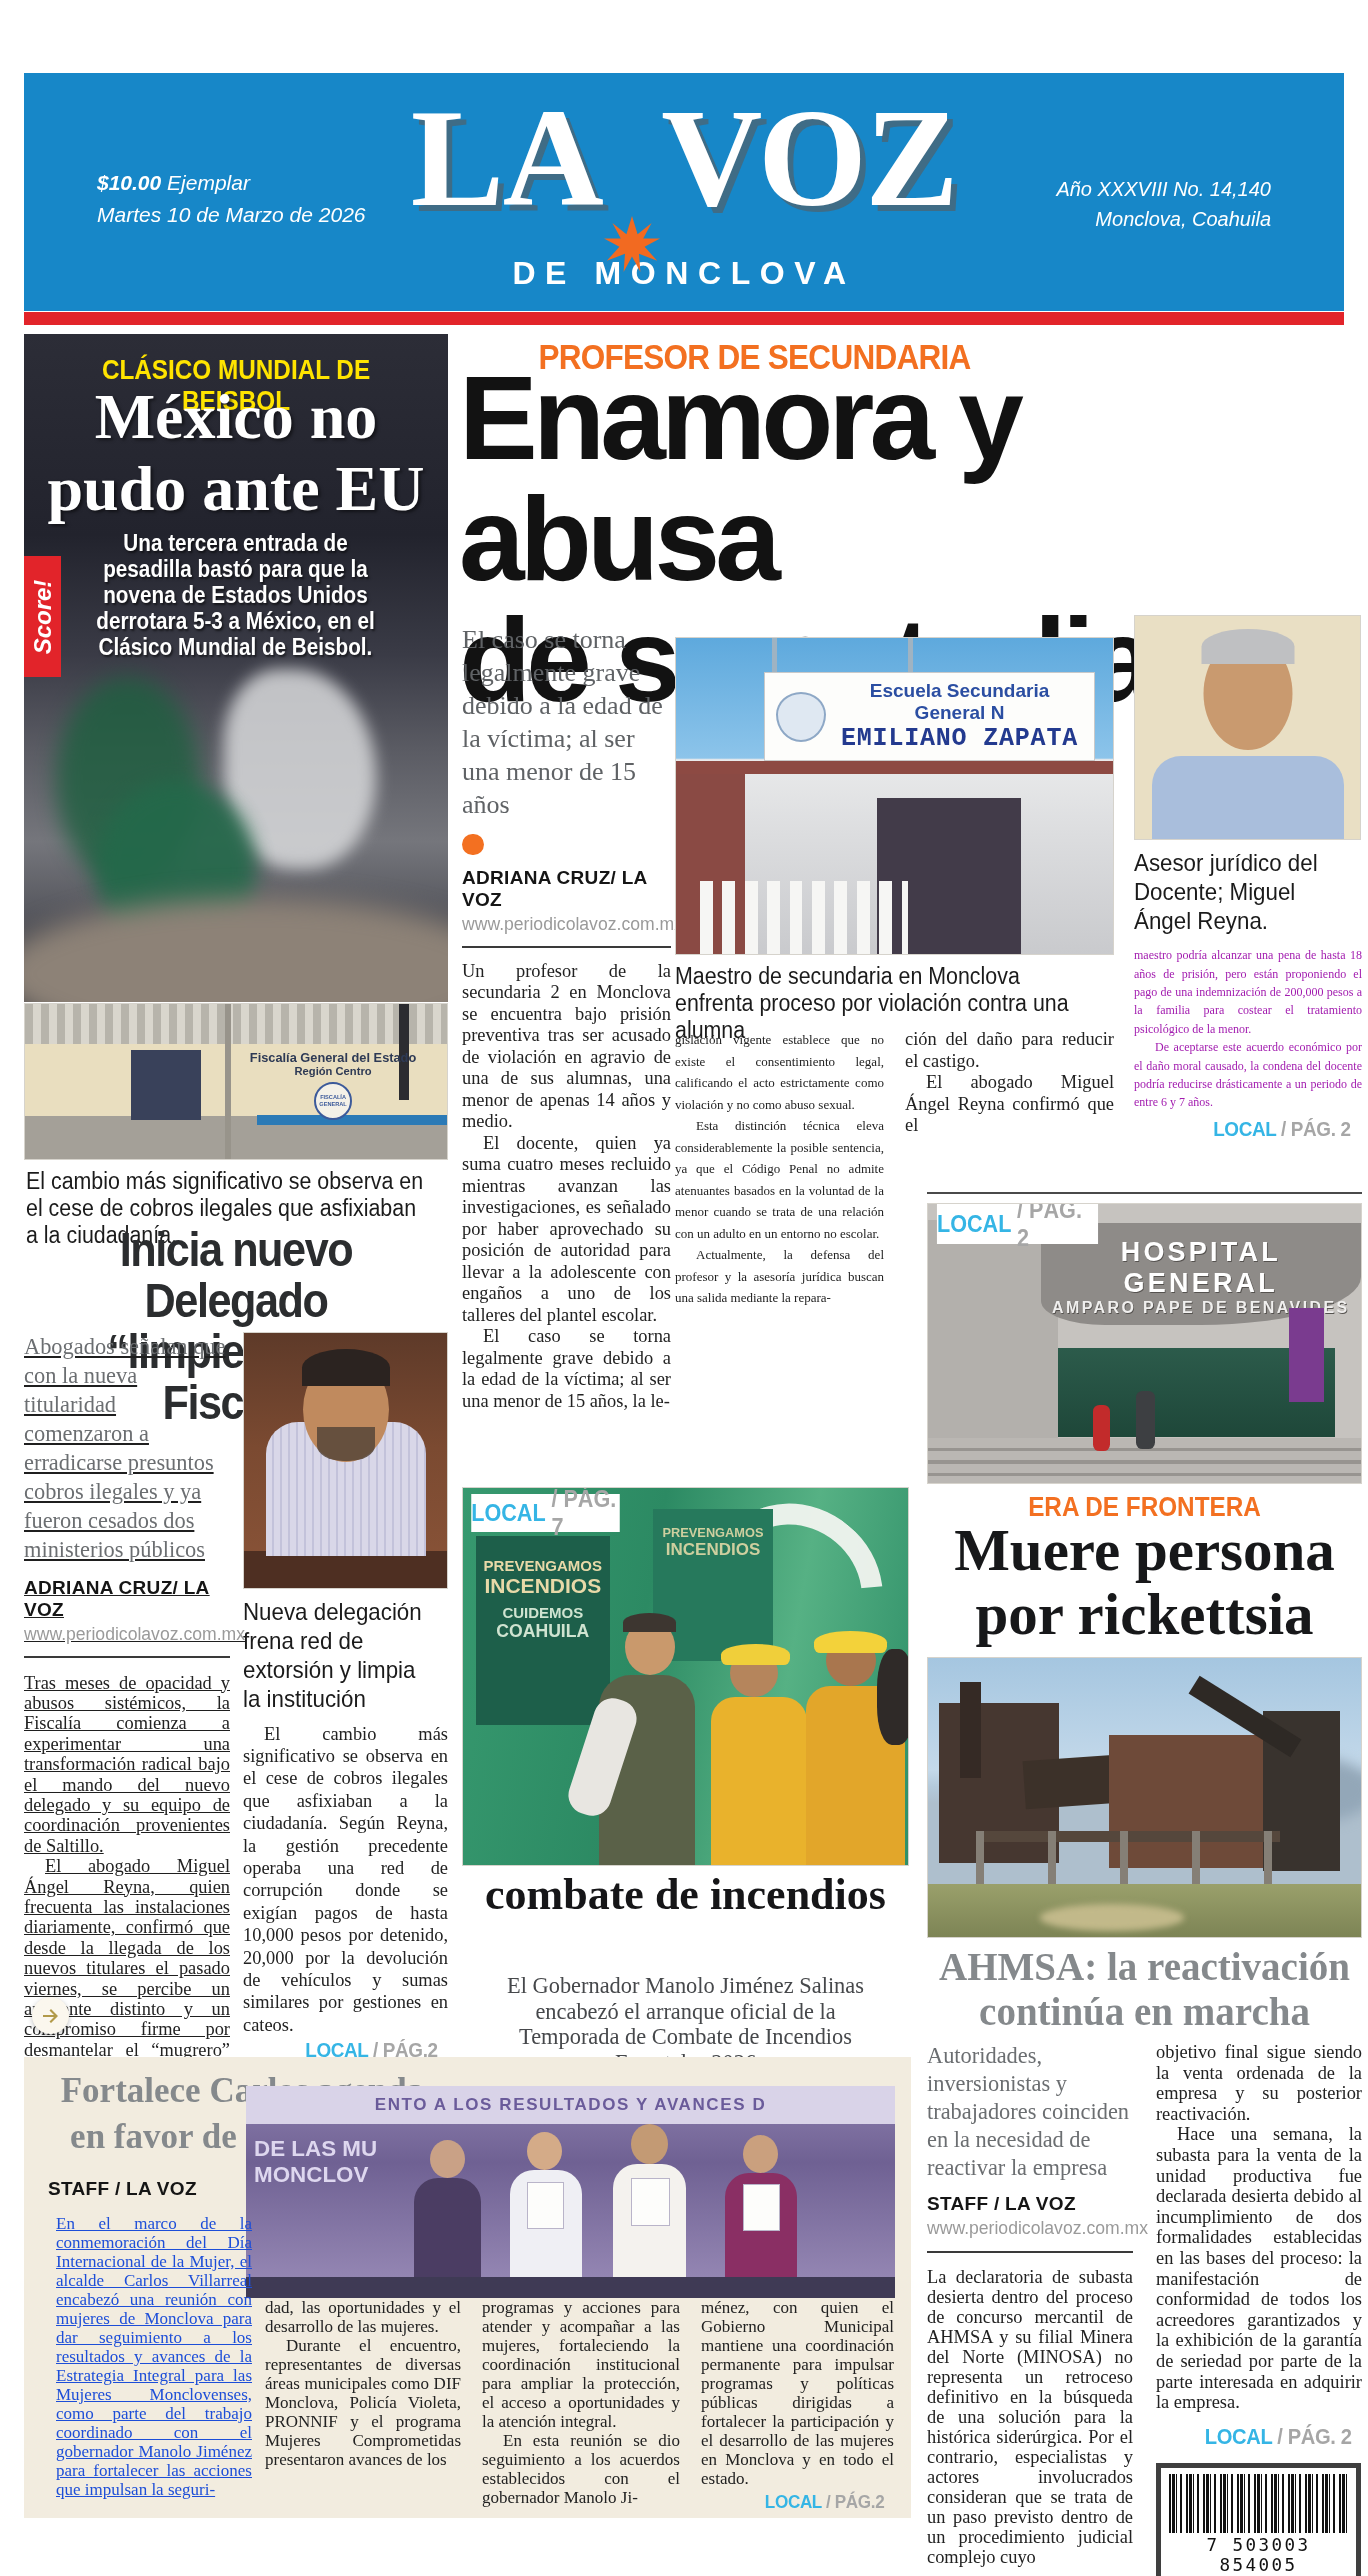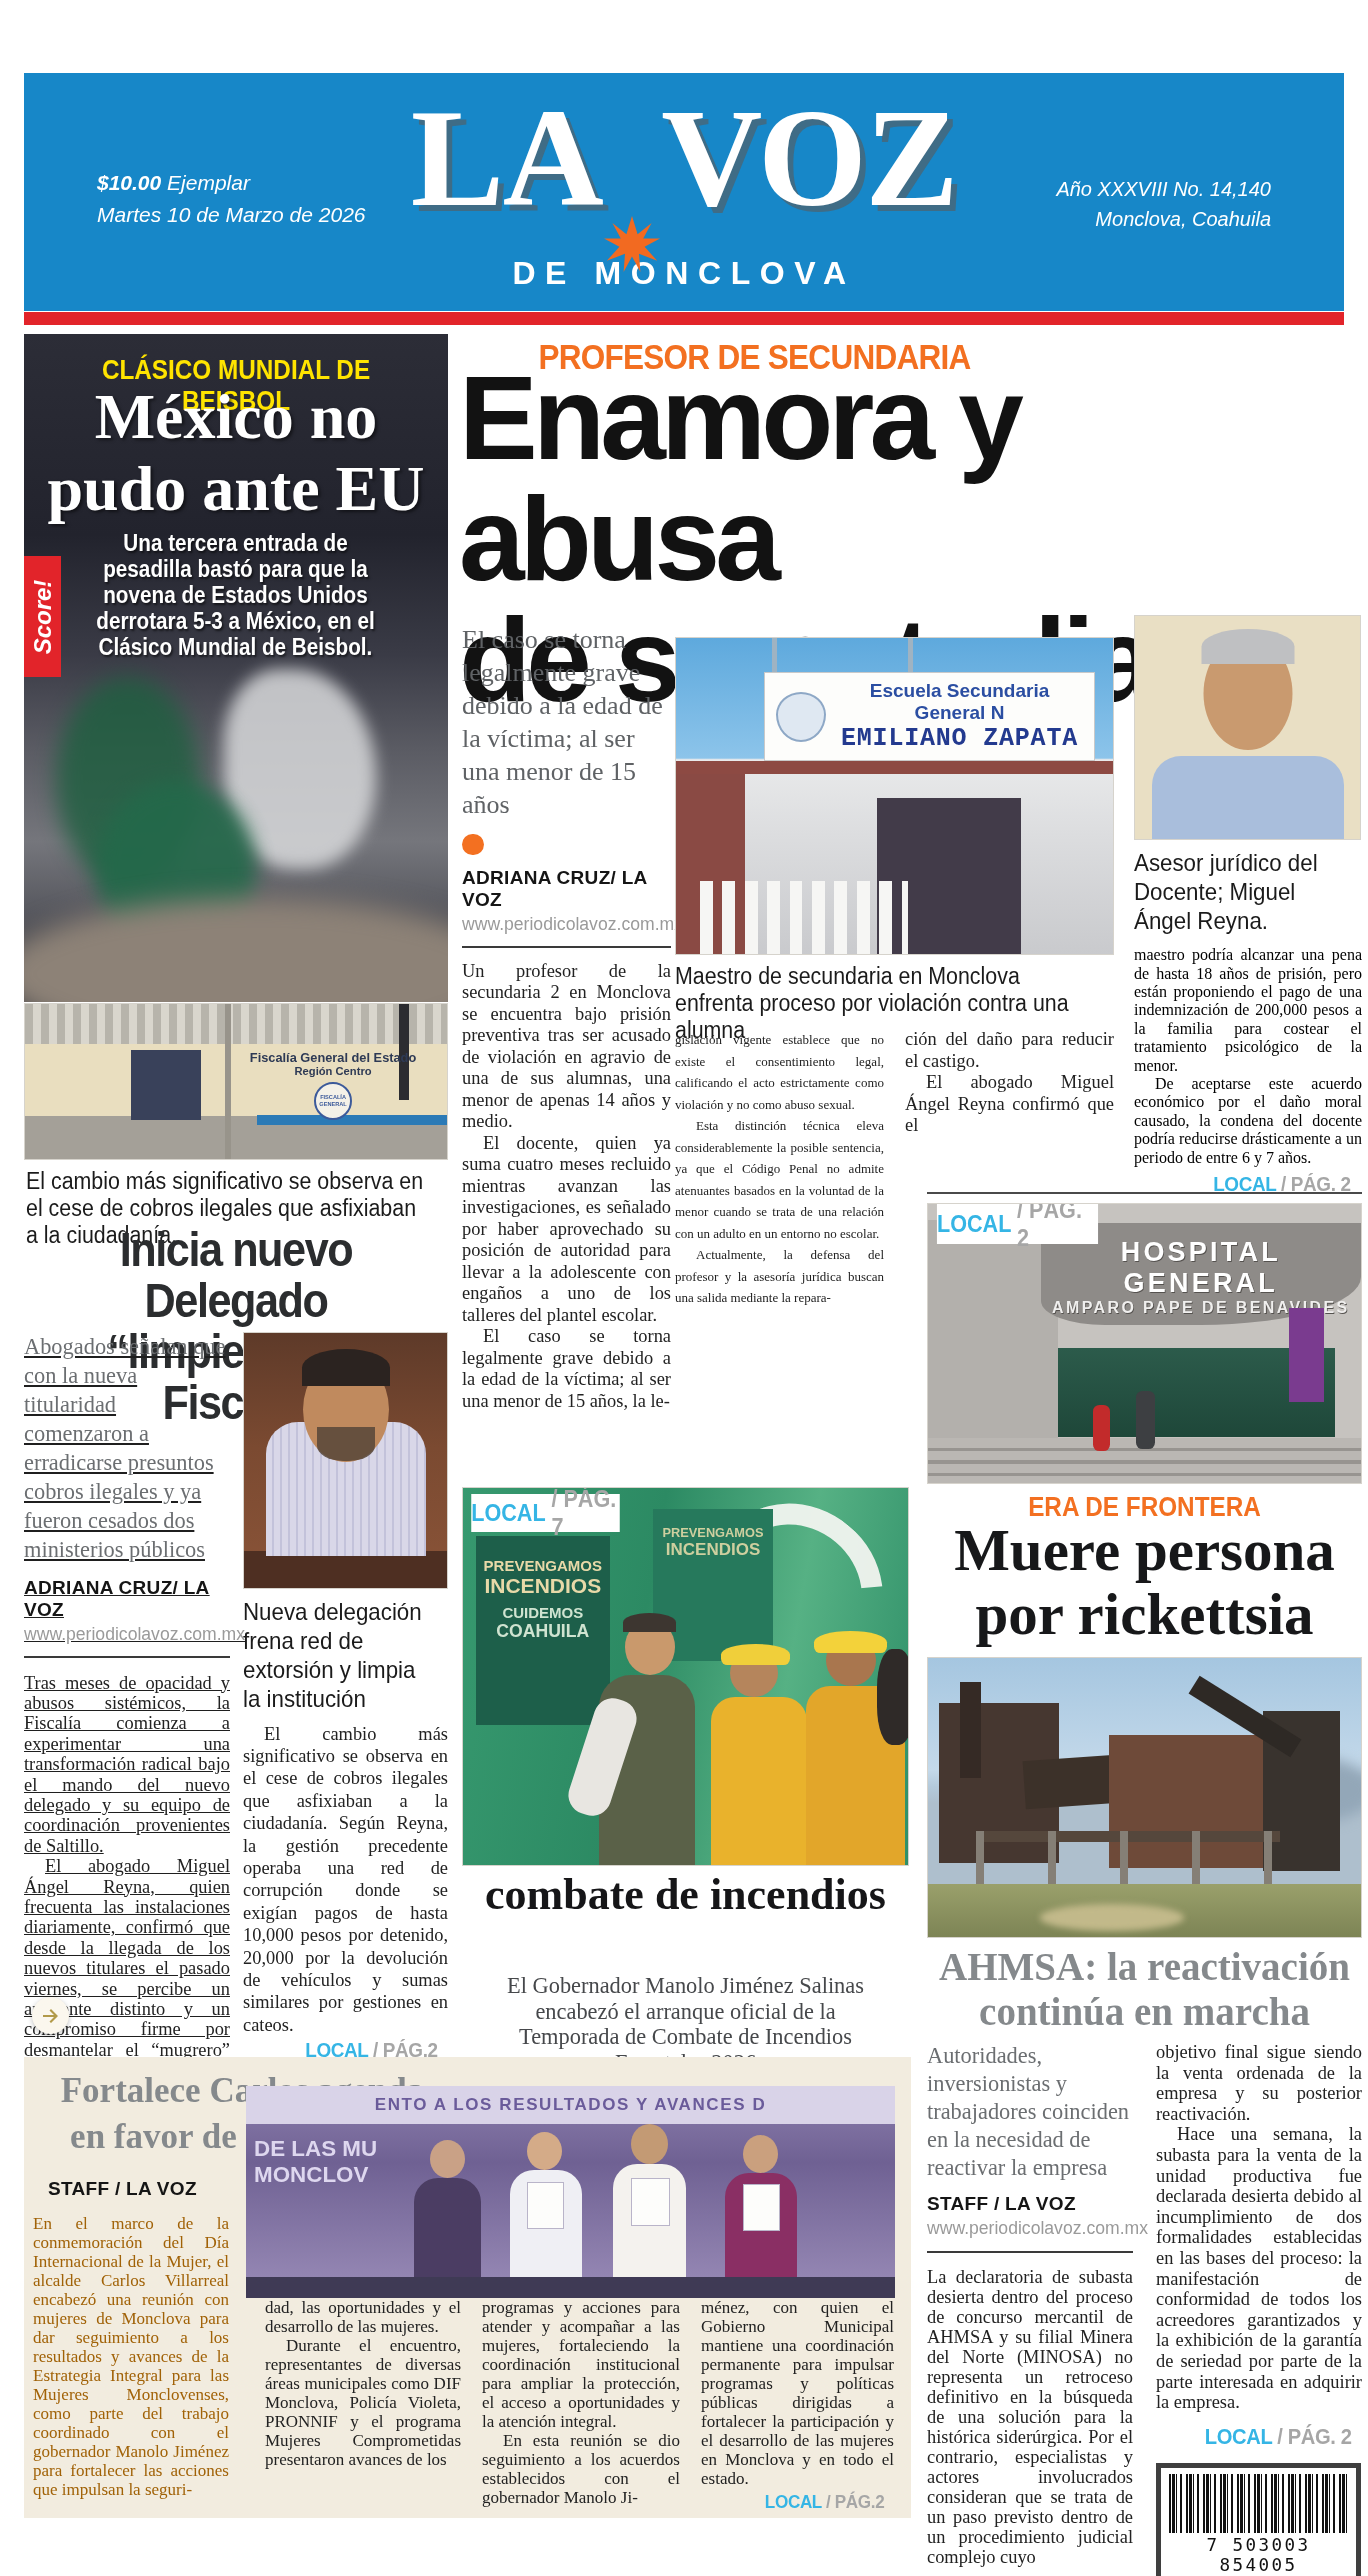--- a/index.html
+++ b/index.html
@@ -193,21 +193,21 @@
     <p class="ind">El abogado Miguel Ángel Reyna confirmó que el</p>
   </div>
 
   <div class="abs" style="left:1134px;top:615px;width:228px;">
     <div class="photo" style="position:relative;width:227px;height:225px;background:#e9dfc4;">
       <div class="abs" style="left:50%;bottom:0;transform:translateX(-50%);width:192px;height:83px;border-radius:29px 29px 0 0;background:#a9bedc;"></div>
       <div class="abs" style="left:50%;top:21px;transform:translateX(-50%);width:89px;height:113px;border-radius:50%;background:#c99a6f;"></div>
       <div class="abs" style="left:50%;top:12.8px;transform:translateX(-50%);width:93px;height:35px;border-radius:50% 50% 0 0;background:#bfc0c2;"></div>
     </div>
     <div class="caption condl" style="margin-top:8px;font-size:24px;line-height:29px;">Asesor jurídico del Docente; Miguel Ángel Reyna.</div>
-    <div class="serif jus" style="margin-top:11.2px;font-size:16px;line-height:18.4px;color:#000000;">
+    <div class="serif jus" style="margin-top:11.2px;font-size:12px;line-height:18.4px;color:#a21caf;">
       <p>maestro podría alcanzar una pena de hasta 18 años de prisión, pero están proponiendo el pago de una indemnización de 200,000 pesos a la familia para costear el tratamiento psicológico de la menor.</p>
       <p class="ind">De aceptarse este acuerdo económico por el daño moral causado, la condena del docente podría reducirse drásticamente a un periodo de entre 6 y 7 años.</p>
     </div>
     <div class="jump cond" style="margin-top:4.8px;">
       <span class="sec">LOCAL</span>
       <span class="pg">/ PÁG. 2</span>
     </div>
   </div>
 
   <div class="photo" style="left:462px;top:1487px;width:447px;height:379px;
@@ -343,21 +343,21 @@
       <div class="abs" style="left:281px;bottom:69px;width:35px;height:45px;background:#fdfdfb;border:0.8px solid #b9b4c9;"></div>
       <div class="abs" style="left:367px;bottom:0;width:73px;height:134px;border-radius:24px 24px 0 0;background:#f4f2ee;"></div>
       <div class="abs" style="left:385px;bottom:134px;width:37px;height:40px;border-radius:50%;background:#c39a74;"></div>
       <div class="abs" style="left:385px;bottom:72px;width:37px;height:46px;background:#fdfdfb;border:0.8px solid #b9b4c9;"></div>
       <div class="abs" style="left:479px;bottom:0;width:72px;height:125px;border-radius:24px 24px 0 0;background:#8a2f64;"></div>
       <div class="abs" style="left:497px;bottom:125px;width:35px;height:38px;border-radius:50%;background:#caa07e;"></div>
       <div class="abs" style="left:497px;bottom:67px;width:35px;height:45px;background:#fdfdfb;border:0.8px solid #b9b4c9;"></div>
       <div class="abs" style="left:0;bottom:0;width:100%;height:21px;background:#3f3a55;"></div>
     </div>
 
-    <div class="abs serif jus" style="left:9px;top:157px;width:196px;font-size:17px;line-height:19px;color:#a16207;">
+    <div class="abs serif jus" style="left:32px;top:157px;width:196px;font-size:17px;line-height:19px;color:#1d4ed8;text-decoration:underline;">
       <p>En el marco de la conmemoración del Día Internacional de la Mujer, el alcalde Carlos Villarreal encabezó una reunión con mujeres de Monclova para dar seguimiento a los resultados y avances de la Estrategia Integral para las Mujeres Monclovenses, como parte del trabajo coordinado con el gobernador Manolo Jiménez para fortalecer las acciones que impulsan la seguri-</p>
     </div>
     <div class="abs serif jus" style="left:241px;top:241px;width:196px;font-size:17px;line-height:19px;color:#222;">
       <p>dad, las oportunidades y el desarrollo de las mujeres.</p>
       <p class="ind">Durante el encuentro, representantes de diversas áreas municipales como DIF Monclova, Policía Violeta, PRONNIF y el programa Mujeres Comprometidas presentaron avances de los</p>
     </div>
     <div class="abs serif jus" style="left:458px;top:241px;width:198px;font-size:17px;line-height:19px;color:#222;">
       <p>programas y acciones para atender y acompañar a las mujeres, fortaleciendo la coordinación institucional para ampliar la protección, el acceso a oportunidades y la atención integral.</p>
       <p class="ind">En esta reunión se dio seguimiento a los acuerdos establecidos con el gobernador Manolo Ji-</p>
     </div>

